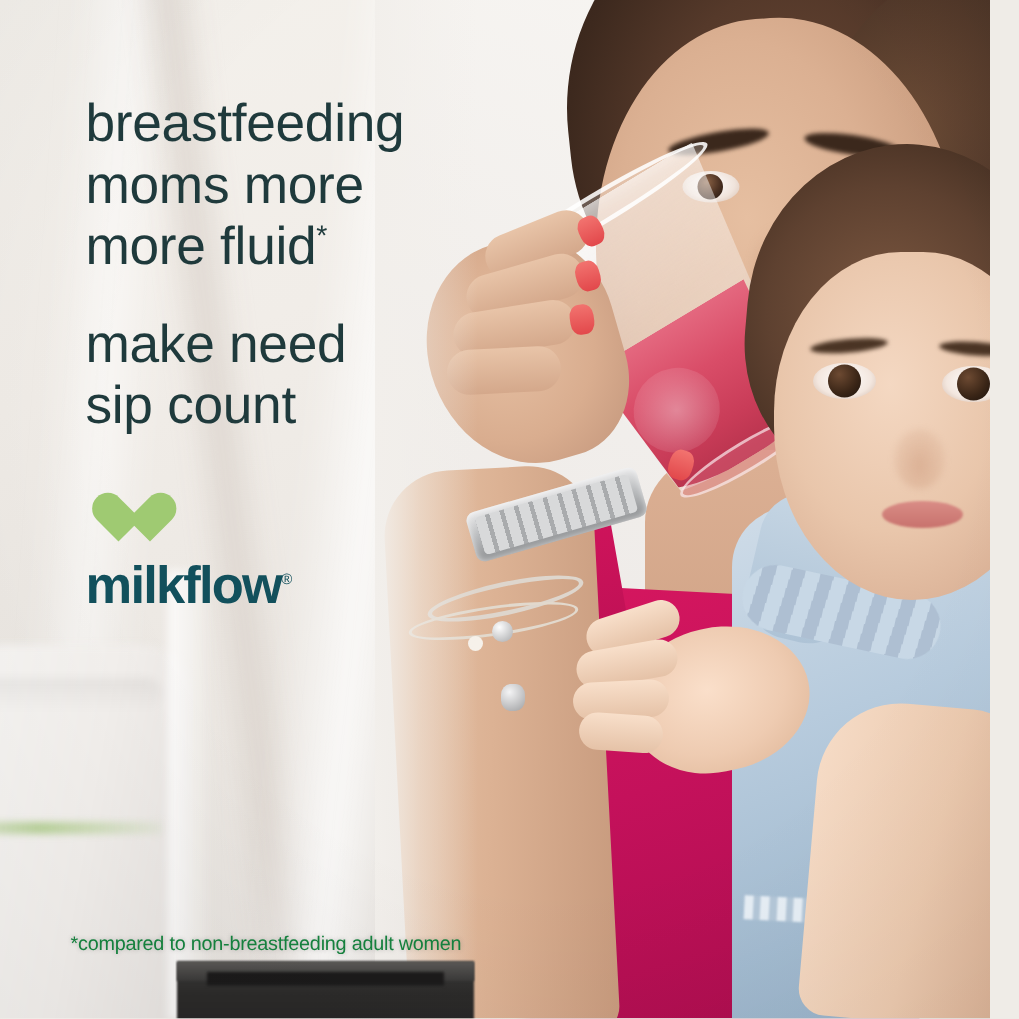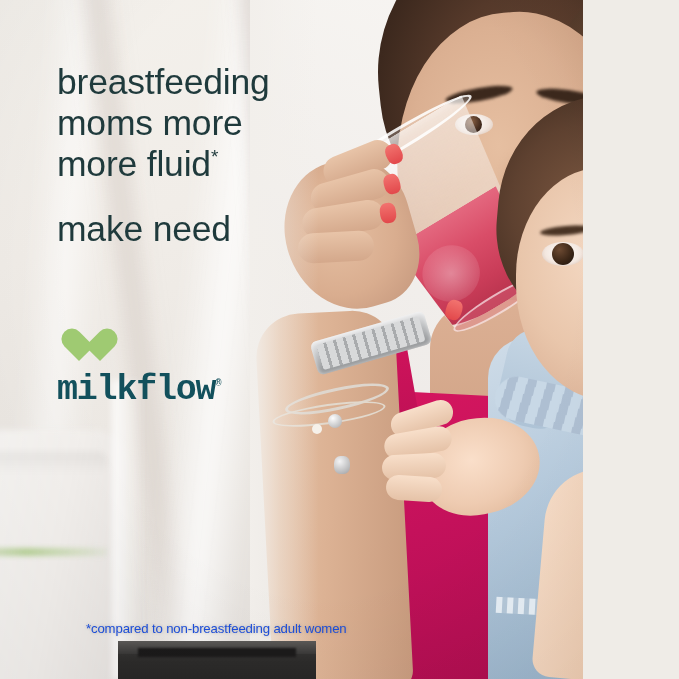--- a/index.html
+++ b/index.html
@@ -5,21 +5,21 @@
   * { margin:0; padding:0; box-sizing:border-box; }
   html, body {
     width:679px; height:679px;
     font-family:"Liberation Sans", sans-serif;
     overflow:hidden;
     background:#efece7;
   }
 
   #ad {
     position:relative;
-    width:583px; height:679px;
+    width:660px; height:679px;
     overflow:hidden;
     background:#efeae4;
   }
 
   
   .scene { position:absolute; inset:0; overflow:hidden; }
 
   
   .wall {
     position:absolute; inset:0;
@@ -380,45 +380,44 @@
   .heart {
     position:relative; width:40px; height:36px; margin-left:2px; margin-bottom:7px;
   }
   .heart::before, .heart::after {
     content:""; position:absolute; top:0; width:21px; height:31px;
     background:#9fca72; border-radius:21px 21px 0 0;
   }
   .heart::before { left:20px; transform:rotate(-45deg); transform-origin:0 100%; }
   .heart::after  { left:20px; transform:rotate(45deg);  transform-origin:100% 100%; }
   .wordmark {
-    font-family:Liberation Mono, monospace;
+    font-family:Liberation Sans, sans-serif;
     font-weight:700;
     font-size:35px;
     letter-spacing:-1.2px;
     color:#12505c;
     line-height:1;
     position:relative;
     text-align:right;
   }
   .reg {
     font-size:10px; font-weight:400; vertical-align:super;
     letter-spacing:0; line-height:0;
   }
 
   
   .footnote {
     position:absolute; left:47px; top:621px;
-    color:#1d4ed8;
+    color:#15803d;
     font-family:"Liberation Sans", sans-serif;
     font-weight:400;
     font-size:13.2px;
     letter-spacing:-.15px;
     text-shadow:0 0 3px rgba(80,80,80,.35);
     white-space:nowrap;
-    margin-left:39px;
   }
 </style>
 </head>
 <body>
 
 <div id="ad">
 
   <div class="scene">
 
     <div class="wall"></div>
@@ -509,20 +508,21 @@
 
     <div class="vignette"></div>
   </div>
 
   <div class="copy">
     <div class="headline">breastfeeding</div>
     <div class="headline">moms more</div>
     <div class="headline"><span>more fluid</span><span class="sup">*</span></div>
 
     <div class="subhead">make need</div>
+    <div class="subhead" style="margin-top:0">sip count</div>
   </div>
 
   <div class="logo">
     <div class="heart"></div>
     <div class="wordmark"><span>milkflow</span><span class="reg">®</span></div>
   </div>
 
   <div class="footnote">*compared to non-breastfeeding adult women</div>
 
 </div>

